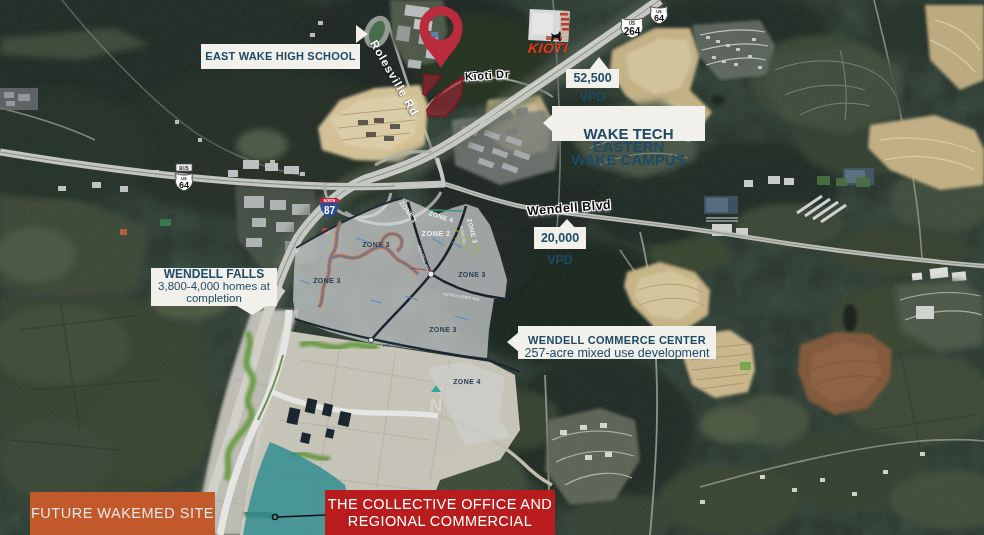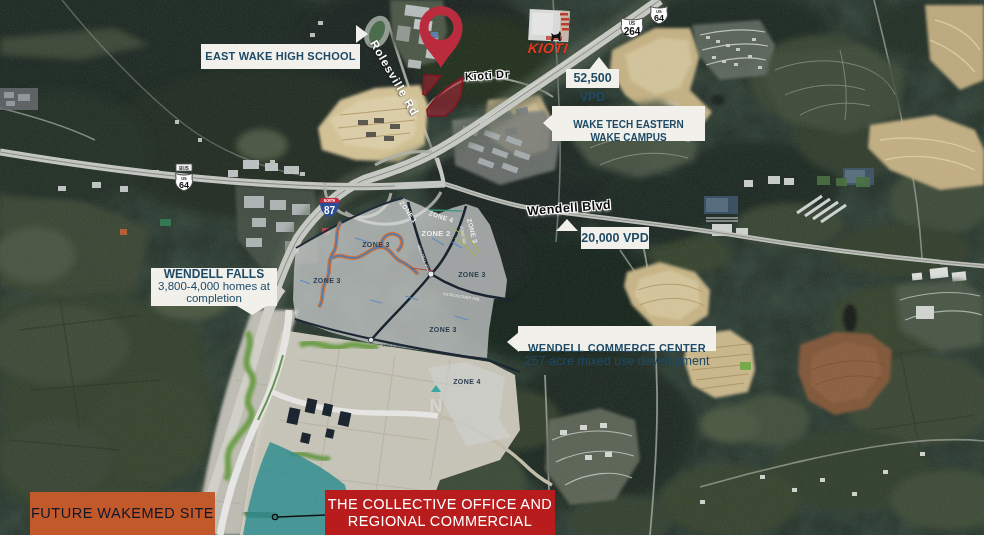--- a/index.html
+++ b/index.html
@@ -600,49 +600,49 @@
 <svg style="position:absolute;left:648px;top:5px;" width="22" height="21" viewBox="0 0 22 21">
 <path d="M2.5,1.5 C7,3.5 15,3.5 19.5,1.5 C18.8,4.8 19,7.5 19.5,9.3 C19.5,14.5 14.8,17.5 11,18.8 C7.2,17.5 2.5,14.5 2.5,9.3 C3,7.5 3.2,4.8 2.5,1.5 Z" fill="#fdfdfd" stroke="#494949" stroke-width="1"></path>
 <text x="11" y="7.6" font-size="4" font-weight="bold" fill="#222" text-anchor="middle" font-family="Liberation Sans,sans-serif">US</text>
 <text x="11" y="16" font-size="9" font-weight="bold" fill="#111" text-anchor="middle" font-family="Liberation Sans,sans-serif">64</text>
 </svg>
 
 <div style="position:absolute;left:588px;top:57px;width:0;height:0;border-left:11px solid transparent;border-right:11px solid transparent;border-bottom:14px solid #f1f0eb;"></div>
 <div class="lbox" style="left:566px;top:69px;width:53px;height:19px;font-size:12.5px;line-height:19px;">52,500 VPD</div>
 
 <div style="position:absolute;left:543px;top:113px;width:0;height:0;border-top:10px solid transparent;border-bottom:10px solid transparent;border-right:11px solid #f1f0eb;"></div>
-<div class="lbox" style="left:552px;top:106px;width:153px;height:35px;font-size:10px;line-height:13px;padding-top:12px;">WAKE TECH EASTERN<br>WAKE CAMPUS</div>
+<div class="lbox" style="left:552px;top:106px;width:153px;height:35px;font-size:15px;line-height:13px;padding-top:21px;">WAKE TECH EASTERN<br>WAKE CAMPUS</div>
 
 <svg style="position:absolute;left:172px;top:163px;" width="24" height="34" viewBox="0 0 24 34">
 <rect x="4" y="1" width="16" height="7" fill="#f2f2f2" stroke="#555" stroke-width="0.8"></rect>
 <text x="12" y="6.5" font-size="4.5" font-weight="bold" fill="#222" text-anchor="middle" font-family="Liberation Sans,sans-serif">BUS</text>
 <path d="M3.5,10.5 C8,12.5 16,12.5 20.5,10.5 C19.8,13.8 20,16.5 20.5,18.3 C20.5,23.5 15.8,26.5 12,27.8 C8.2,26.5 3.5,23.5 3.5,18.3 C4,16.5 4.2,13.8 3.5,10.5 Z" fill="#fdfdfd" stroke="#494949" stroke-width="1"></path>
 <text x="12" y="16.6" font-size="4" font-weight="bold" fill="#222" text-anchor="middle" font-family="Liberation Sans,sans-serif">US</text>
 <text x="12" y="25" font-size="9" font-weight="bold" fill="#111" text-anchor="middle" font-family="Liberation Sans,sans-serif">64</text>
 </svg>
 
 <svg style="position:absolute;left:318px;top:196px;" width="23" height="23" viewBox="0 0 23 23">
 <path d="M2,5 C2,3.5 3,2 4.5,2 L18.5,2 C20,2 21,3.5 21,5 L21,7 C21,14 17,19 11.5,21.5 C6,19 2,14 2,7 Z" fill="#2a4d96"></path>
 <path d="M2,5 C2,3.5 3,2 4.5,2 L18.5,2 C20,2 21,3.5 21,5 L21,6.8 L2,6.8 Z" fill="#c8273a"></path>
 <text x="11.5" y="6" font-size="3.2" font-weight="bold" fill="#fff" text-anchor="middle" font-family="Liberation Sans,sans-serif">NORTH</text>
 <text x="11.5" y="17.5" font-size="10" font-weight="bold" fill="#fff" text-anchor="middle" font-family="Liberation Sans,sans-serif">87</text>
 </svg>
 
 <div class="roadlbl" style="left:527px;top:201px;color:#0b0b0b;font-weight:bold;font-size:12.5px;letter-spacing:0.5px;transform:rotate(-4.5deg);text-shadow:-1px -1px 0 #fff,1px -1px 0 #fff,-1px 1px 0 #fff,1px 1px 0 #fff,0 2px 3px rgba(255,255,255,0.8);">Wendell Blvd</div>
 
 <div style="position:absolute;left:556px;top:219px;width:0;height:0;border-left:11px solid transparent;border-right:11px solid transparent;border-bottom:12px solid #f1f0eb;"></div>
-<div class="lbox" style="left:534px;top:227px;width:68px;height:22px;font-size:12.5px;line-height:22px;margin-left:47px;">20,000 VPD</div>
+<div class="lbox" style="left:534px;top:227px;width:52px;height:22px;font-size:12.5px;line-height:22px;">20,000 VPD</div>
 
 <div class="lbox" style="left:151px;top:268px;width:126px;height:38px;font-size:12px;line-height:12px;padding-top:0;">WENDELL FALLS<span style="font-weight:normal;font-size:11.5px;"><br>3,800-4,000 homes at<br>completion</span></div>
 <div style="position:absolute;left:237px;top:306px;width:0;height:0;border-left:15px solid transparent;border-right:15px solid transparent;border-top:9px solid #f1f0eb;"></div>
 
 <div style="position:absolute;left:507px;top:332px;width:0;height:0;border-top:10px solid transparent;border-bottom:10px solid transparent;border-right:12px solid #f1f0eb;"></div>
-<div class="lbox" style="left:518px;top:326px;width:198px;height:25px;font-size:11px;line-height:13px;padding-top:16px;letter-spacing:0.3px;">WENDELL COMMERCE CENTER<span style="font-weight:normal;font-size:12.5px;letter-spacing:0;"><br>257-acre mixed use development</span></div>
-
-<div style="position:absolute;left:30px;top:492px;width:185px;height:43px;background:#c2592b;color:#0f172a;font-size:14.5px;letter-spacing:0.5px;line-height:43px;text-align:center;">FUTURE WAKEMED SITE</div>
+<div class="lbox" style="left:518px;top:326px;width:198px;height:33px;font-size:11px;line-height:13px;padding-top:8px;letter-spacing:0.3px;">WENDELL COMMERCE CENTER<span style="font-weight:normal;font-size:12.5px;letter-spacing:0;"><br>257-acre mixed use development</span></div>
+
+<div style="position:absolute;left:30px;top:492px;width:185px;height:43px;background:#c2592b;color:#e5e5e5;font-size:14.5px;letter-spacing:0.5px;line-height:43px;text-align:center;">FUTURE WAKEMED SITE</div>
 
 <svg style="position:absolute;left:270px;top:510px;" width="56" height="12" viewBox="0 0 56 12">
         <circle cx="5" cy="7" r="2.6" fill="none" stroke="#111" stroke-width="1.4"></circle>
         <line x1="8" y1="7" x2="56" y2="5" stroke="#111" stroke-width="1.4"></line>
       </svg>
 
 <div style="position:absolute;left:325px;top:490px;width:230px;height:45px;background:#b91c1c;color:#fff;font-size:14.5px;letter-spacing:0.4px;line-height:17px;text-align:center;padding-top:6px;box-sizing:border-box;white-space:nowrap;">THE COLLECTIVE OFFICE AND<br>REGIONAL COMMERCIAL</div>
 </div>
 </div>
 

